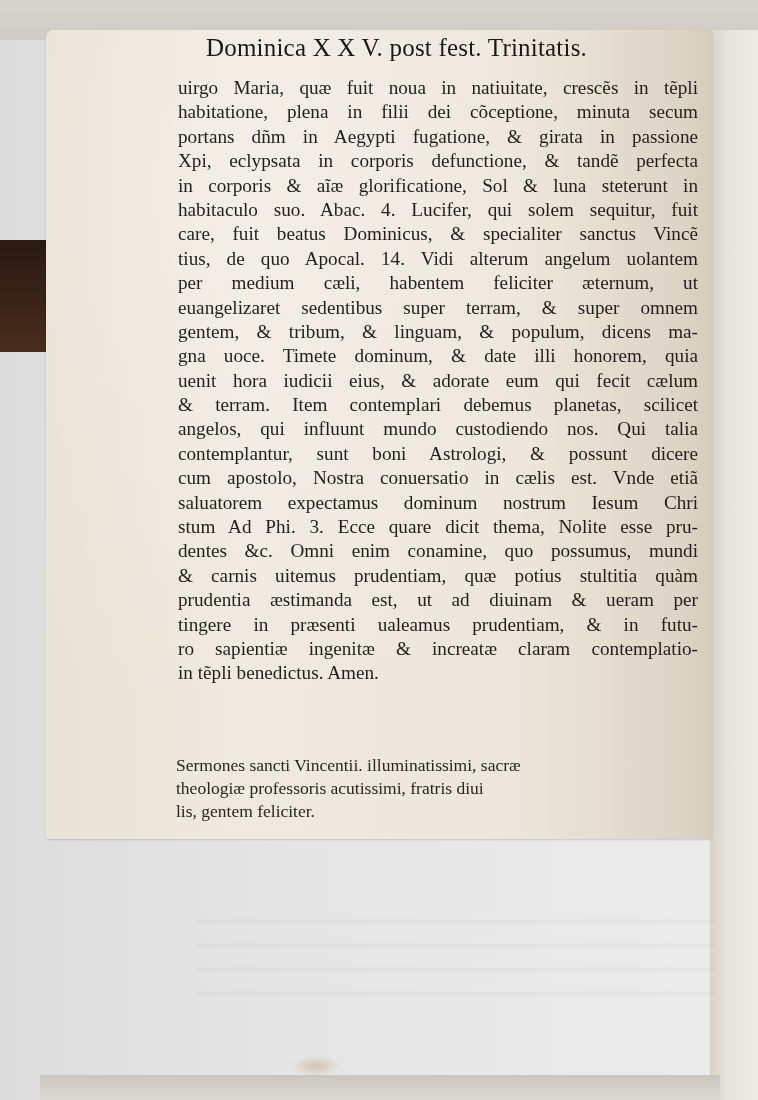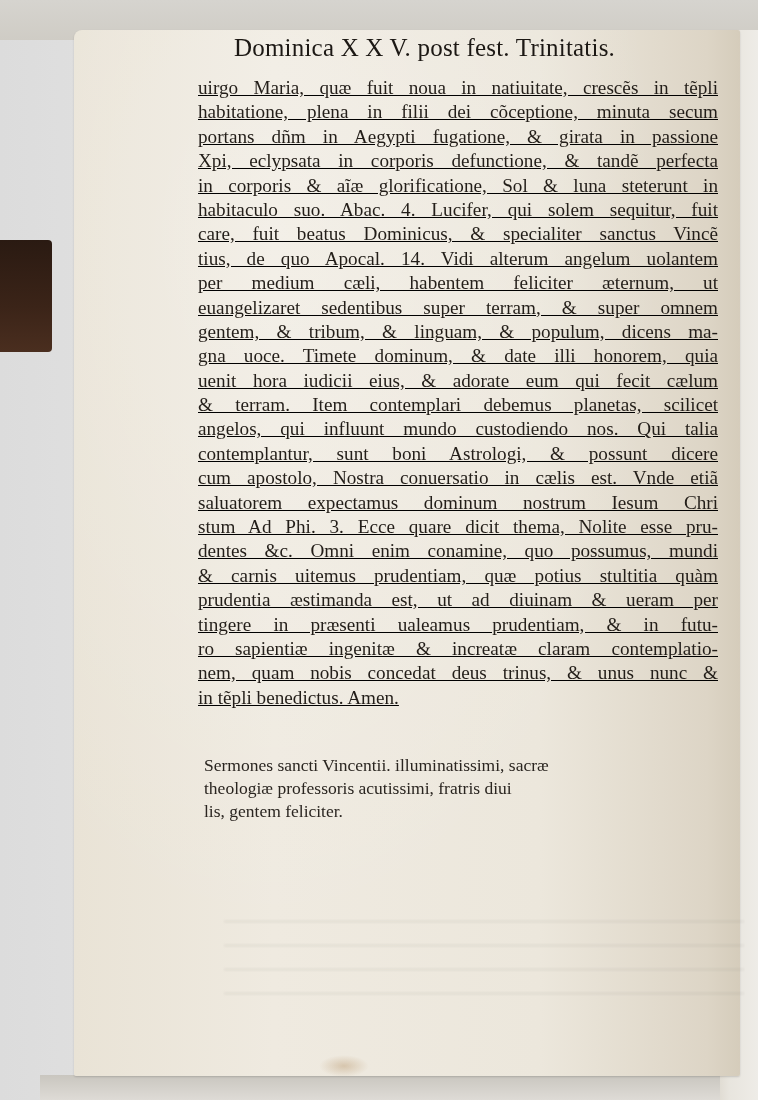--- a/index.html
+++ b/index.html
@@ -19,34 +19,33 @@
   }
   .next-leaf {
     position: absolute; left: 710px; top: 30px; width: 48px; height: 1070px;
     background: linear-gradient(90deg, #d8d3c8 0%, #e8e5de 40%, #eeece7 100%);
   }
   .bottom-shadow {
     position: absolute; left: 40px; top: 1075px; width: 680px; height: 25px;
     background: linear-gradient(180deg, #c9c6bf 0%, #dedbd6 100%);
   }
   .page {
-    position: absolute; left: 46px; top: 30px; width: 666px; height: 1046px;
+    position: absolute; left: 46px; top: 30px; width: 666px; height: 809px;
     background:
       radial-gradient(ellipse at 30% 20%, rgba(255,255,255,0.25), rgba(0,0,0,0) 60%),
       linear-gradient(90deg, #e9e3d6 0%, #efeae0 30%, #ece7dc 70%, #ddd5c6 95%, #d5ccbb 100%);
     border-radius: 8px 2px 2px 2px;
     box-shadow: 0 1px 2px rgba(0,0,0,0.15);
-    margin-left: 28px;
   }
   .header {
     position: absolute; left: 160px; top: 4px; width: 460px;
     font-size: 25px; letter-spacing: 0.2px; color: #1c1814;
     white-space: nowrap;
   }
-  .body-lines { position: absolute; left: 124px; top: 46px; width: 520px; text-decoration: underline; }
+  .body-lines { position: absolute; left: 132px; top: 46px; width: 520px; }
   .line {
     height: 24.4px; line-height: 24.4px; font-size: 19.2px;
     white-space: nowrap; text-align: justify; text-align-last: justify;
     color: #231e19;
   }
   .line.last { text-align-last: left; }
   .colophon { position: absolute; left: 130px; top: 724px; width: 480px; }
   .colophon .cline {
     height: 23px; line-height: 23px; font-size: 17.5px; text-align: left;
     white-space: nowrap; color: #2a2520;
@@ -90,21 +89,20 @@
     <div class="line">angelos, qui influunt mundo custodiendo nos. Qui talia</div>
     <div class="line">contemplantur, sunt boni Astrologi, &amp; possunt dicere</div>
     <div class="line">cum apostolo, Nostra conuersatio in cælis est. Vnde etiã</div>
     <div class="line">saluatorem expectamus dominum nostrum Iesum Chri</div>
     <div class="line">stum Ad Phi. 3. Ecce quare dicit thema, Nolite esse pru-</div>
     <div class="line">dentes &amp;c. Omni enim conamine, quo possumus, mundi</div>
     <div class="line">&amp; carnis uitemus prudentiam, quæ potius stultitia quàm</div>
     <div class="line">prudentia æstimanda est, ut ad diuinam &amp; ueram per</div>
     <div class="line">tingere in præsenti ualeamus prudentiam, &amp; in futu-</div>
     <div class="line">ro sapientiæ ingenitæ &amp; increatæ claram contemplatio-</div>
-    <div class="line">nem, quam nobis concedat deus trinus, &amp; unus nunc &amp;</div>
     <div class="line last">in tẽpli benedictus. Amen.</div>
   </div>
 
   <div class="colophon">
     <div class="cline">Sermones sancti Vincentii. illuminatissimi, sacræ</div>
     <div class="cline">theologiæ professoris acutissimi, fratris diui</div>
     <div class="cline">lis, gentem feliciter.</div>
   </div>
 
   <div class="bleed"></div>

